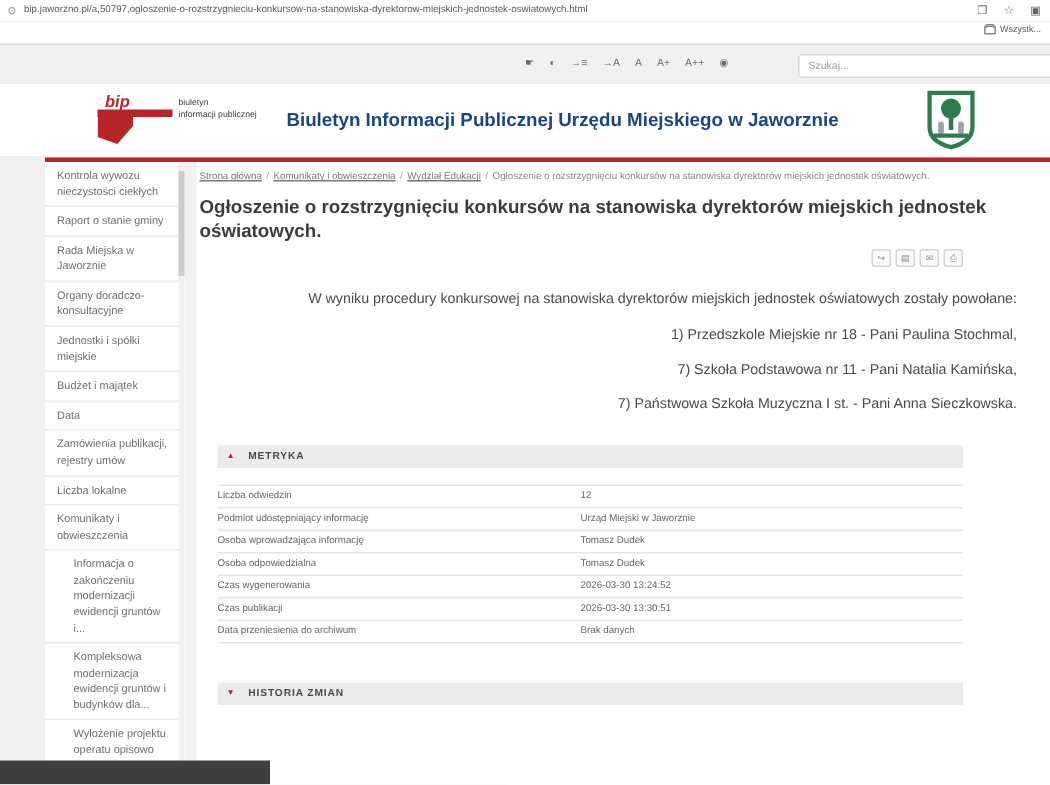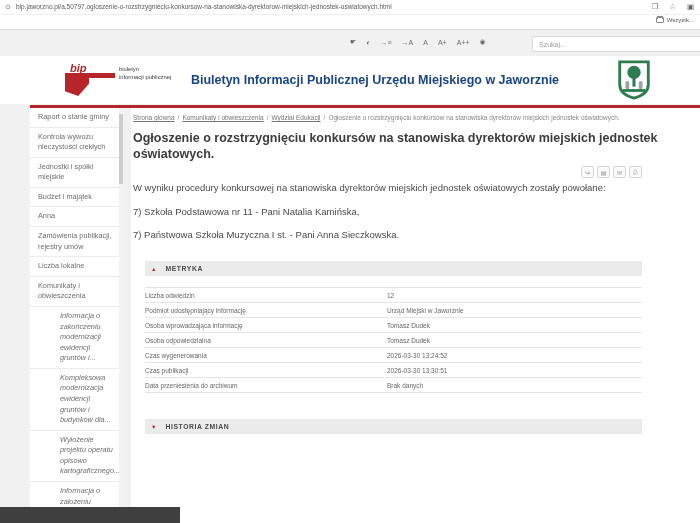--- a/index.html
+++ b/index.html
@@ -37,35 +37,35 @@
   .crest { position:absolute; right:48px; top:4px; }
 
   
   .red-line { position:absolute; left:30px; right:0; top:105px; height:3px; background:#b6252a; }
   .red-sq { position:absolute; left:644px; width:13px; height:4px; background:#b6252a; }
   .red-sq.s1 { top:111px; } .red-sq.s2 { top:117px; }
 
   
   .sidebar { position:absolute; left:30px; top:108px; width:93px; bottom:0; background:#fff; overflow:hidden; }
   .side-item { padding:4px 10px 4px 8px; font-size:7.3px; line-height:1.45; color:#6e6e6e; border-bottom:1px solid #ececec; cursor:pointer; }
-  .side-item.sub { padding-left:30px;font-style:italic; }
+  .side-item.sub { padding-left:19px; }
   .side-scroll { position:absolute; left:119px; top:108px; width:4px; bottom:16px; background:#f2f2f2; cursor:pointer; }
   .side-scroll .thumb { position:absolute; top:6px; left:0; width:4px; height:70px; background:#cdcdcd; }
   .scroll-arrow { position:absolute; left:118px; top:108px; font-size:5px; color:#8a8a8a; cursor:pointer; }
 
   
   .main { position:absolute; left:131px; top:108px; right:0; bottom:0; background:#fff; padding:5px 0 0 2px; }
   .breadcrumb { font-size:6.5px; color:#888; line-height:1.4; max-width:555px; }
   .crumb.link { text-decoration:underline; cursor:pointer; color:#777; }
   .crumb.sep { margin:0 3px; color:#999; }
   .crumb.current { color:#888; }
   .article-title { margin-top:9px; max-width:530px; font-size:12.5px; font-weight:bold; color:#3c3c3c; line-height:1.25; }
   .actions { margin-top:4px; width:509px; display:flex; justify-content:flex-end; gap:3px; }
   .actions button { width:13px; height:12px; border:1px solid #d5d5d5; background:#fafafa; border-radius:2px; font-size:6px; color:#8a8a8a; cursor:pointer; display:flex; align-items:center; justify-content:center; padding:0; }
-  .body-text { margin-top:4px; max-width:545px; }
+  .body-text { margin-top:16px; max-width:545px;text-align:right; }
   .body-text p { font-size:9.5px; color:#4a4a4a; line-height:1.3; margin-bottom:11px; }
 
   .panel { margin-left:12px; width:497px; }
   .panel-bar { margin-top:20px; height:15px; background:#ebebeb; display:flex; align-items:center; padding-left:6px; cursor:pointer; }
   .panel-bar .chev { font-size:5.5px; color:#b6252a; margin-right:9px; }
   .panel-bar .panel-title { font-size:6.8px; font-weight:bold; color:#4a4a4a; letter-spacing:0.6px; }
   .meta-table { margin-top:11px; border-top:1px solid #e6e6e6; }
   .meta-row { display:flex; align-items:center; height:15px; border-bottom:1px solid #e6e6e6; font-size:6.5px; color:#666; }
   .meta-row .lbl { width:242px; flex:none; }
   .meta-row .val { color:#666; }
@@ -133,25 +133,27 @@
       </svg>
     </span>
   </div>
 
   <div class="red-line"></div>
   <div class="red-sq s1"></div>
   <div class="red-sq s2"></div>
 
   <nav class="sidebar">
 
-  <div class="side-item top">Raport o stanie gminy</div>
-      <div class="side-item top">Kontrola wywozu nieczystości ciekłych</div>
+  <div class="side-item top">Kontrola wywozu nieczystości ciekłych</div>
+      <div class="side-item top">Raport o stanie gminy</div>
+      <div class="side-item top">Rada Miejska w Jaworznie</div>
+      <div class="side-item top">Organy doradczo-konsultacyjne</div>
       <div class="side-item top">Jednostki i spółki miejskie</div>
       <div class="side-item top">Budżet i majątek</div>
-      <div class="side-item top">Anna</div>
+      <div class="side-item top">Data</div>
       <div class="side-item top">Zamówienia publikacji, rejestry umów</div>
       <div class="side-item top">Liczba lokalne</div>
       <div class="side-item top">Komunikaty i obwieszczenia</div>
       <div class="side-item sub">Informacja o zakończeniu modernizacji ewidencji gruntów i...</div>
       <div class="side-item sub">Kompleksowa modernizacja ewidencji gruntów i budynków dla...</div>
       <div class="side-item sub">Wyłożenie projektu operatu opisowo kartograficznego...</div>
       <div class="side-item sub">Informacja o założeniu powiatowej (miejskiej) bazy danych...</div>
     </nav>
   <span class="scroll-arrow">▲</span>
   <div class="side-scroll">
@@ -169,20 +171,21 @@
 
     <button>↪</button>
         <button>▤</button>
         <button>✉</button>
         <button>⎙</button>
       </div>
 
     <div class="body-text">
 
     <p>W wyniku procedury konkursowej na stanowiska dyrektorów miejskich jednostek oświatowych zostały powołane:</p>
+        <p>1) Przedszkole Miejskie nr 18 - Pani Paulina Stochmal,</p>
         <p>7) Szkoła Podstawowa nr 11 - Pani Natalia Kamińska,</p>
         <p>7) Państwowa Szkoła Muzyczna I st. - Pani Anna Sieczkowska.</p>
       </div>
 
     <section class="panel">
       <div class="panel-bar">
         <span class="chev">▲</span>
         <span class="panel-title">METRYKA</span>
       </div>
       <div class="meta-table">

